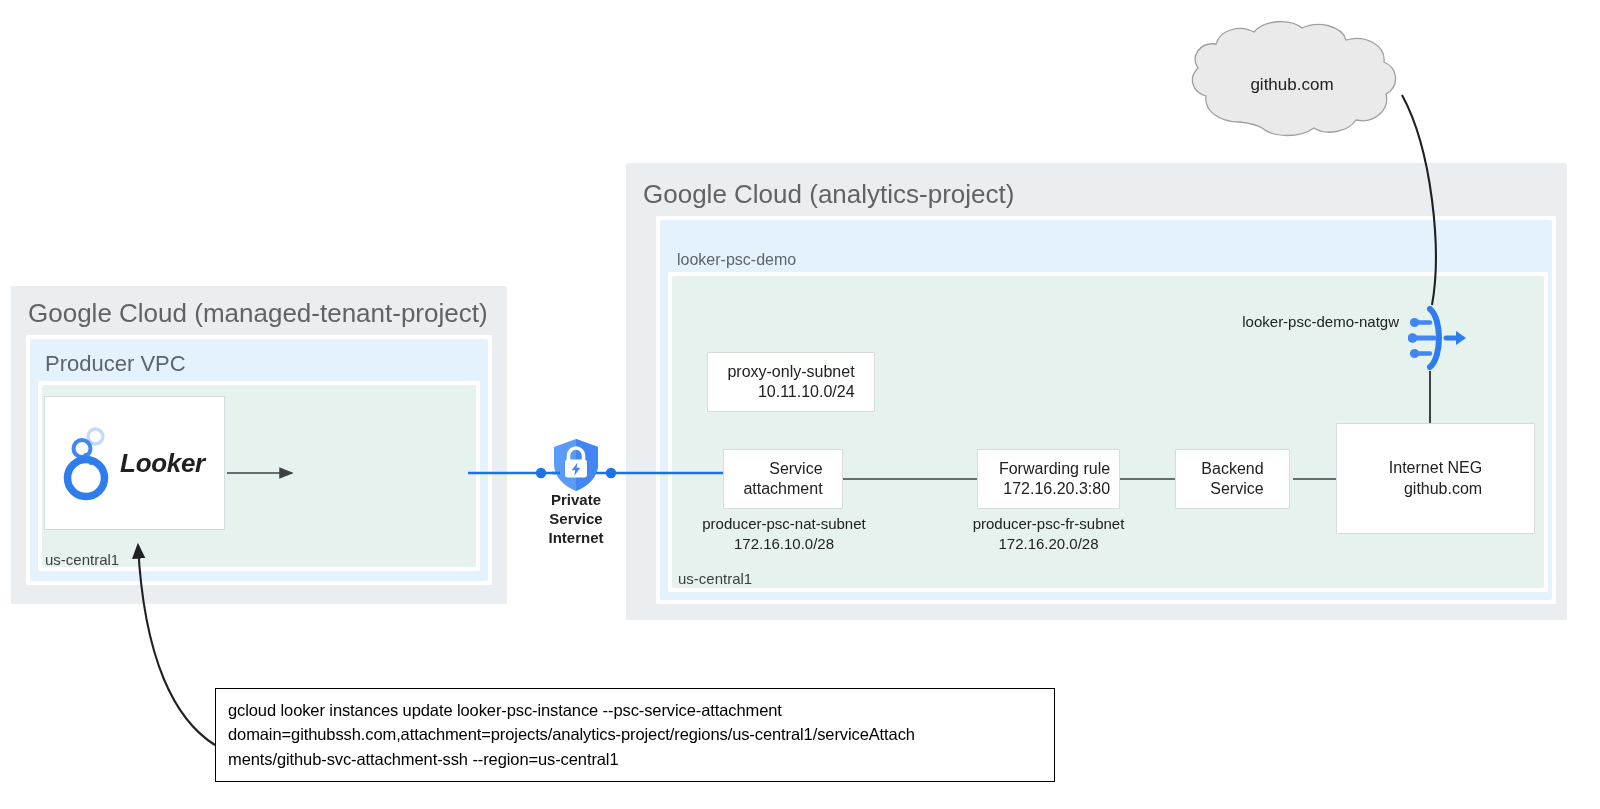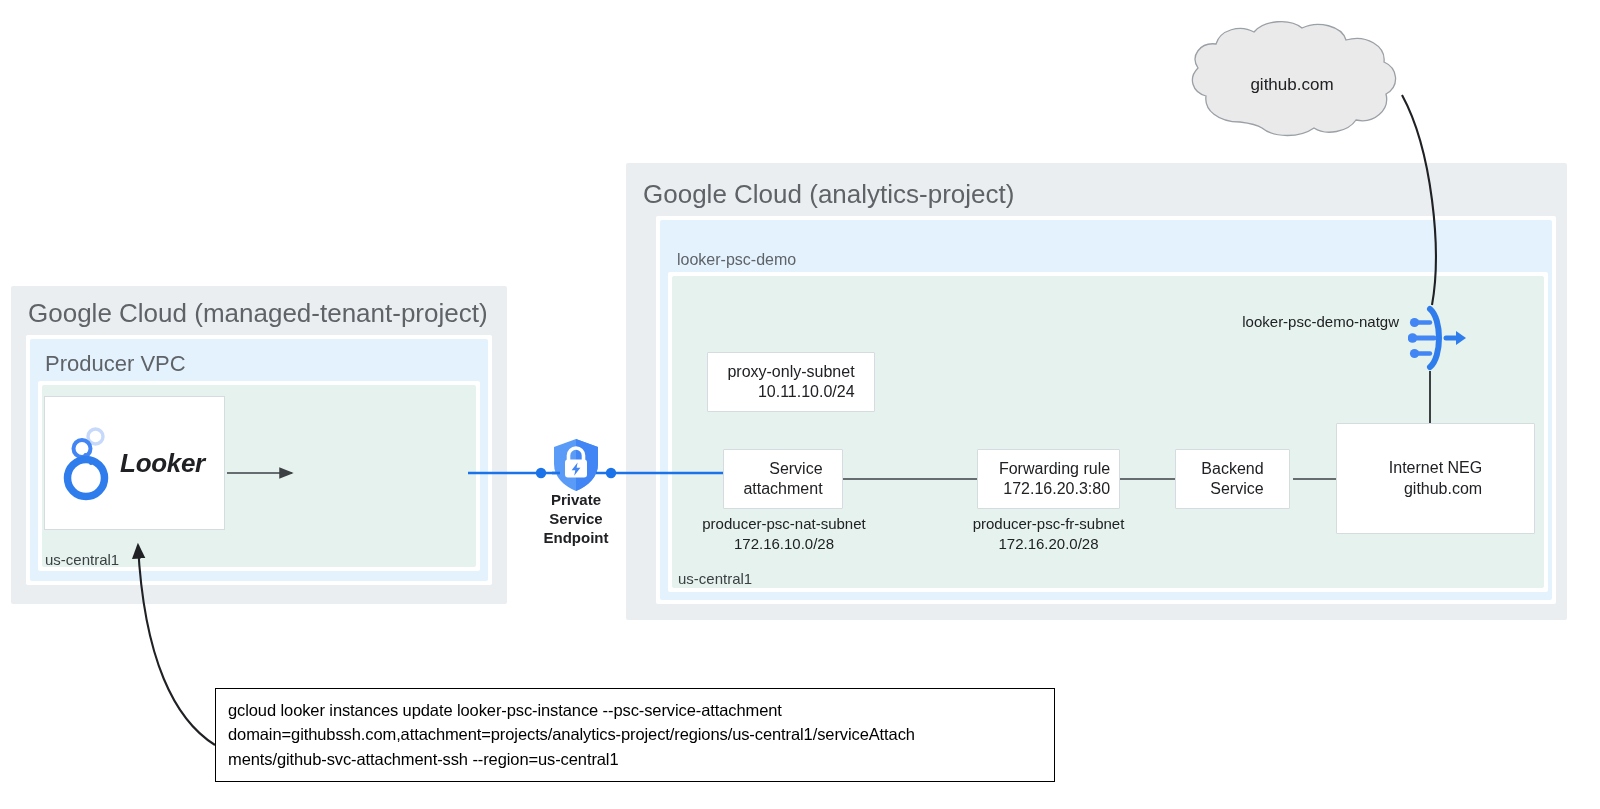--- a/index.html
+++ b/index.html
@@ -173,21 +173,21 @@
       <path d="M17.5 23 V18.5 A7.5 7.5 0 0 1 32.5 18.5 V23" fill="none" stroke="#ffffff" stroke-width="3.6"></path>
 
       <rect x="14" y="22.5" width="22" height="18" rx="3" fill="#ffffff"></rect>
 
       <path d="M26.6 25.5 L20.6 33.2 L24.3 33.2 L23.2 38.8 L29.4 30.8 L25.6 30.8 Z" fill="#4285f4"></path>
     </svg>
   </div>
   <div class="psc-label" style="left:520px; top:490px; width:112px;">
     <div>Private</div>
     <div>Service</div>
-    <div>Endpoint</div>
+    <div>Internet</div>
   </div>
 
   <div class="abs zone-gcp" style="left:626px; top:163px; width:941px; height:457px;"></div>
   <div class="zone-title" style="left:643px; top:181px;">Google Cloud (analytics-project)</div>
 
   <div class="abs zone-white" style="left:656px; top:216px; width:900px; height:388px;"></div>
   <div class="abs zone-vpc" style="left:660px; top:220px; width:892px; height:380px;"></div>
   <div class="zone-title" style="left:677px; top:252px; font-size:16px;">looker-psc-demo</div>
 
   <div class="abs zone-white" style="left:668px; top:272px; width:880px; height:320px;"></div>

